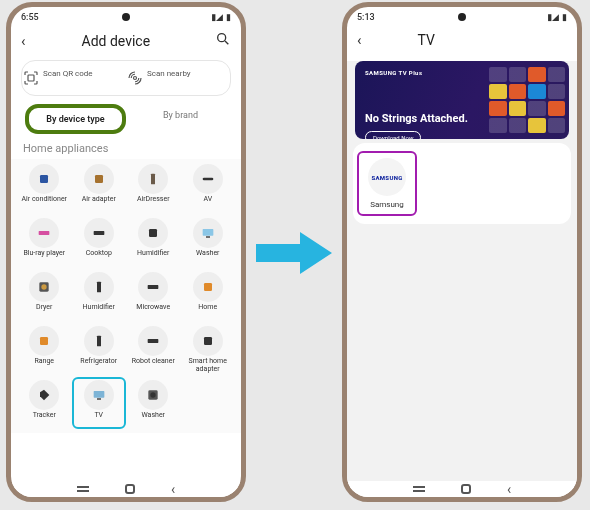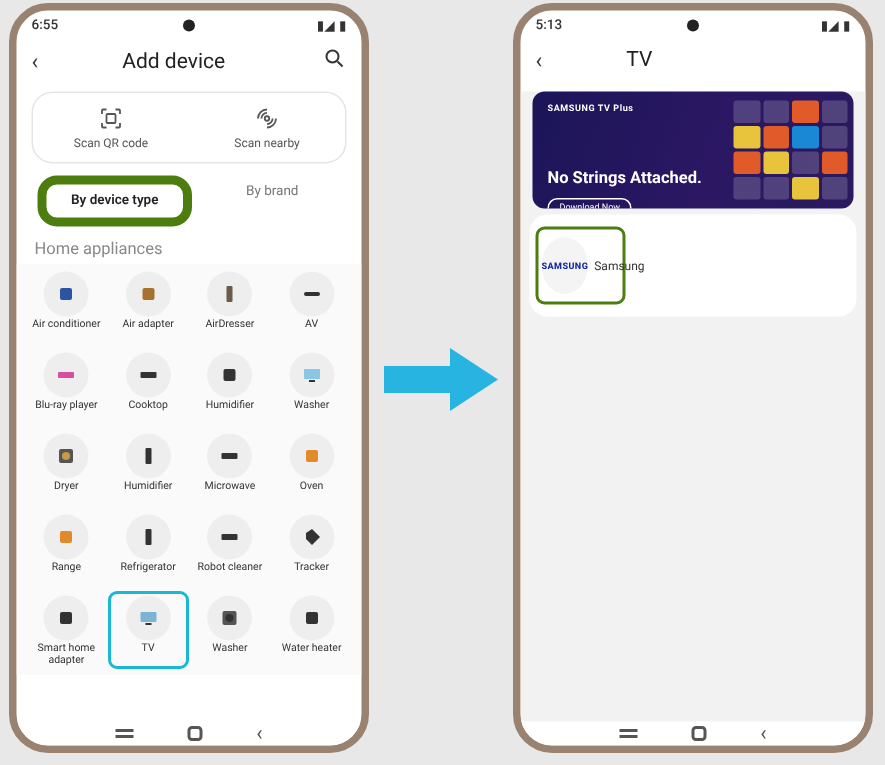--- a/index.html
+++ b/index.html
@@ -40,30 +40,30 @@
     .title { font-size: 14px; color: #222; flex: 1; margin-left: 48px; }
     .search { font-size: 14px; color: #333; }
     .scan-card {
       margin: 2px 10px 8px 10px;
       border: 1px solid #e5e5e5;
       border-radius: 14px;
       display: flex;
       padding: 8px 0;
     }
     .scan-item {
-      flex: 1; display: flex; flex-direction: column; align-items: center; gap: 3px;
+      flex: 1; display: flex; flex-direction: row; gap: 3px;
       font-size: 8px; color: #555;
     }
     .scan-item svg { width: 18px; height: 18px; }
     .tabs { display: flex; gap: 8px; padding: 0 14px 8px 14px; }
     .tab {
       flex: 1; text-align: center; font-size: 9px; color: #777;
       padding: 6px 4px; border-radius: 13px;
     }
-    .tab.active { border: 6px solid #4d7c0f; color: #222; font-weight: 600; }
+    .tab.active { border: 4px solid #4d7c0f; color: #222; font-weight: 600; }
     .section-label {
       font-size: 11px; color: #888; padding: 0 12px 4px 12px;
     }
     .grid {
       display: grid;
       grid-template-columns: repeat(4, 1fr);
       gap: 2px 0;
       padding: 2px 6px 4px 6px;
       background: #fafafa;
     }
@@ -122,22 +122,22 @@
     }
     .banner-tiles span { background: rgba(255,255,255,0.18); border-radius: 2px; }
     .banner-tiles span:nth-child(3n){ background: #e05a2a; }
     .banner-tiles span:nth-child(5n){ background: #e7c43b; }
     .banner-tiles span:nth-child(7){ background: #1b88d6; }
     .brand-card {
       background: #fff; margin: 4px 6px; border-radius: 12px;
       padding: 8px 4px; display: flex;
     }
     .brand {
-      width: 60px; display: flex; flex-direction: row; align-items: center; gap: 4px;
-      border: 2px solid #4d7c0f; border-radius: 6px; padding: 5px 2px;
+      width: 60px; display: flex; flex-direction: column; align-items: center; gap: 4px;
+      border: 2px solid #a21caf; border-radius: 6px; padding: 5px 2px;
     }
     .brand-logo {
       width: 38px; height: 38px; border-radius: 50%; background: #f4f4f4;
       display: flex; align-items: center; justify-content: center;
       font-size: 6px; font-weight: 800; color: #1428a0; letter-spacing: 0.3px;
     }
     .brand-label { font-size: 8px; color: #333; }
   </style>
 </head>
 <body>
@@ -273,21 +273,21 @@
           </svg>
         </div>
     <div class="device-label">Microwave</div>
       </div>
       <div class="device">
     <div class="device-icon">
           <svg viewBox="0 0 24 24">
             <rect x="6" y="6" width="12" height="12" rx="2" fill="#e08a2a"></rect>
           </svg>
         </div>
-    <div class="device-label">Oven</div>
+    <div class="device-label">Home</div>
       </div>
       <div class="device">
     <div class="device-icon">
           <svg viewBox="0 0 24 24">
             <rect x="6" y="6" width="12" height="12" rx="2" fill="#e08a2a"></rect>
           </svg>
         </div>
     <div class="device-label">Range</div>
       </div>
       <div class="device">
@@ -302,58 +302,50 @@
     <div class="device-icon">
           <svg viewBox="0 0 24 24">
             <rect x="4" y="9" width="16" height="6" rx="1" fill="#333"></rect>
           </svg>
         </div>
     <div class="device-label">Robot cleaner</div>
       </div>
       <div class="device">
     <div class="device-icon">
           <svg viewBox="0 0 24 24">
+            <rect x="6" y="6" width="12" height="12" rx="2" fill="#333"></rect>
+          </svg>
+        </div>
+    <div class="device-label">Smart home adapter</div>
+      </div>
+      <div class="device">
+    <div class="device-icon">
+          <svg viewBox="0 0 24 24">
             <path d="M12 4 L20 12 L12 20 L6 14 V8 Z" fill="#333"></path>
           </svg>
         </div>
     <div class="device-label">Tracker</div>
-      </div>
-      <div class="device">
-    <div class="device-icon">
-          <svg viewBox="0 0 24 24">
-            <rect x="6" y="6" width="12" height="12" rx="2" fill="#333"></rect>
-          </svg>
-        </div>
-    <div class="device-label">Smart home adapter</div>
       </div>
       <div class="device highlight">
     <div class="device-icon">
           <svg viewBox="0 0 24 24">
             <rect x="4" y="6" width="16" height="10" rx="1" fill="#7db4d6"></rect>
             <rect x="9" y="17" width="6" height="2" fill="#333"></rect>
           </svg>
         </div>
     <div class="device-label">TV</div>
       </div>
       <div class="device">
     <div class="device-icon">
           <svg viewBox="0 0 24 24">
             <rect x="5" y="5" width="14" height="14" rx="2" fill="#555"></rect>
             <circle cx="12" cy="12" r="4" fill="#333"></circle>
           </svg>
         </div>
     <div class="device-label">Washer</div>
-      </div>
-      <div class="device">
-    <div class="device-icon">
-          <svg viewBox="0 0 24 24">
-            <rect x="6" y="6" width="12" height="12" rx="2" fill="#333"></rect>
-          </svg>
-        </div>
-    <div class="device-label">Water heater</div>
       </div>
     </div>
   <div class="navbar">
     <span class="nav-recent"></span>
     <span class="nav-home"></span>
     <span class="nav-back-n">‹</span>
   </div>
 </div>
 
 <svg class="arrow" viewBox="0 0 80 46">

